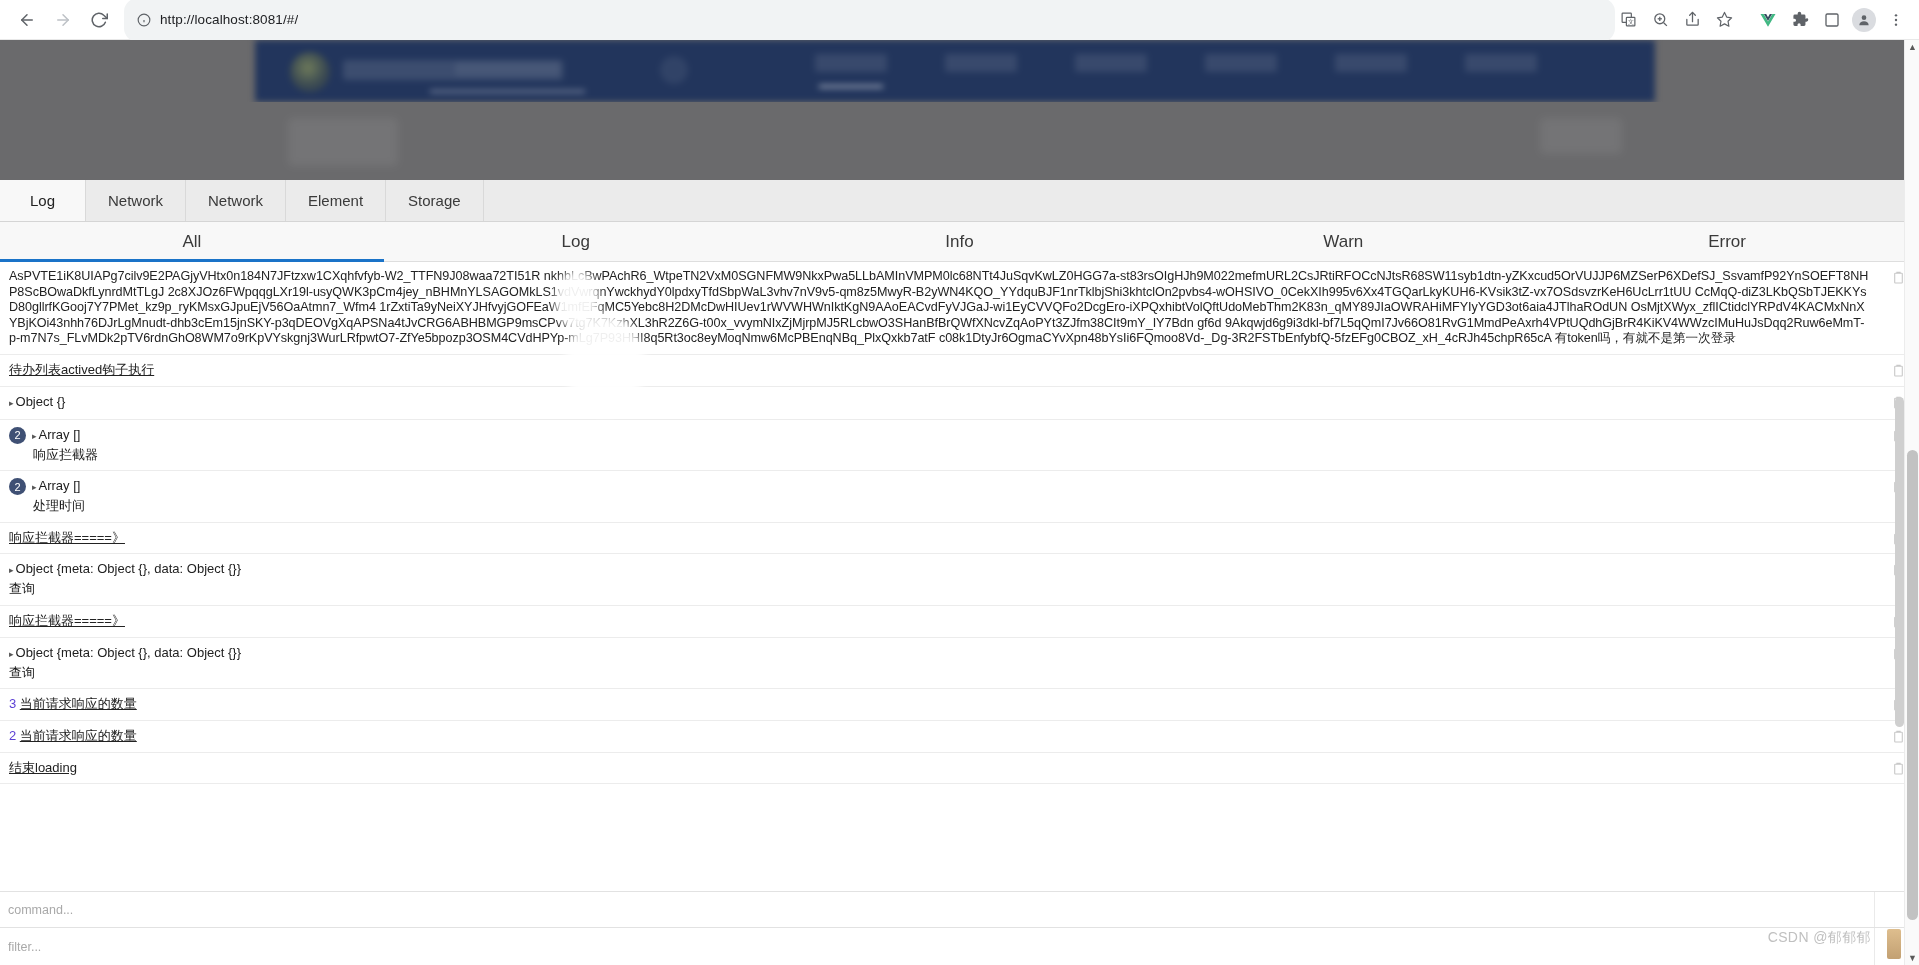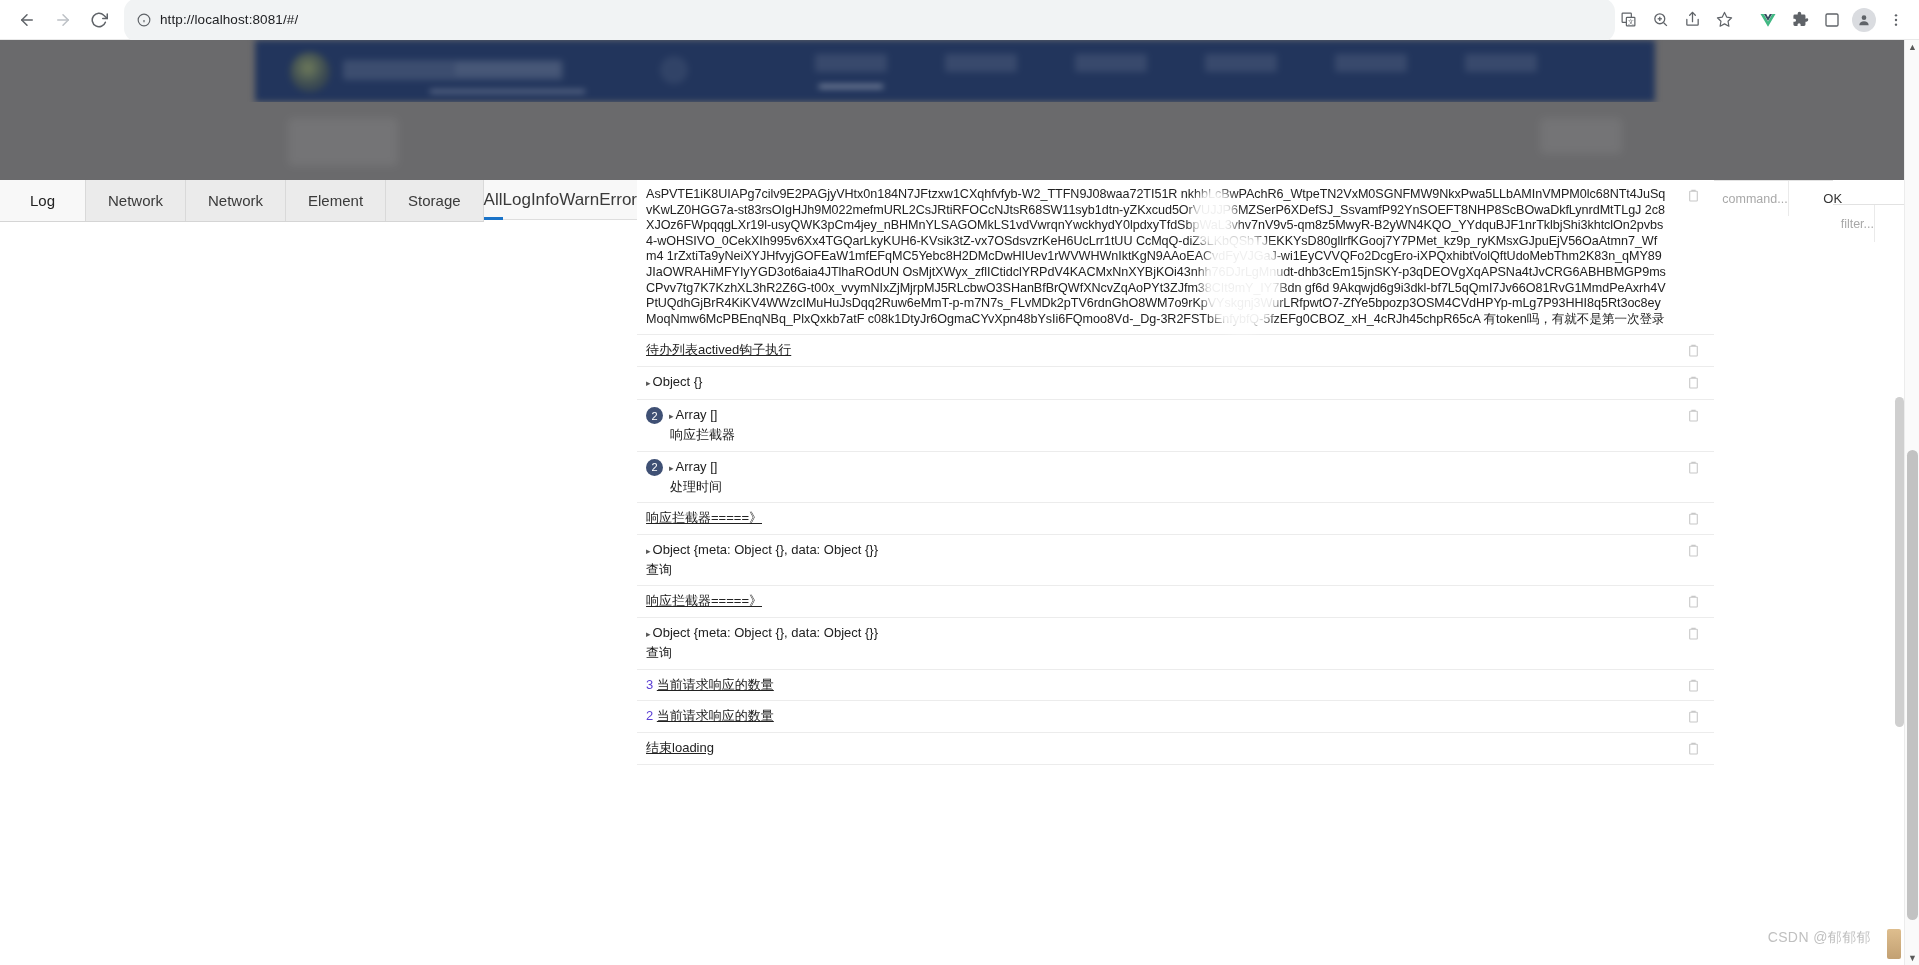--- a/index.html
+++ b/index.html
@@ -140,21 +140,21 @@
     background: rgba(255,255,255,0.07);
     filter: blur(5px);
     border-radius: 4px;
   }
 
   
   .panel {
     position: absolute; top: 180px; left: 0;
     width: 1919px; height: 785px;
     background: #ffffff;
-    display: flex; 
+    display: flex; flex-direction: column;
   }
   .main-tabs {
     height: 42px;
     display: flex;
     background: #ebebeb;
     border-bottom: 1px solid #d5d5d5;
     flex: 0 0 42px;
   }
   .main-tab {
     padding: 0 22px;
@@ -272,21 +272,21 @@
     color: #a9a9a9;
   }
   .cmd-ok, .filter-ok {
     width: 42px;
     display: flex; align-items: center; justify-content: center;
     font-size: 13px;
     color: #333;
     border-left: 1px solid #eaeaea;
     padding-left: 44px;
   }
-  .filter-bar { height: 38px; flex: 0 0 38px; margin-top: 24px; }
+  .filter-bar { height: 38px; flex: 0 0 38px; }
 
   
   .vscroll-outer {
     position: absolute; right: 0; top: 40px;
     width: 15px; height: 925px;
     background: #fafafa;
     border-left: 1px solid #ececec;
   }
   .vscroll-arrow-up {
     position: absolute; top: 2px; left: 3px;

